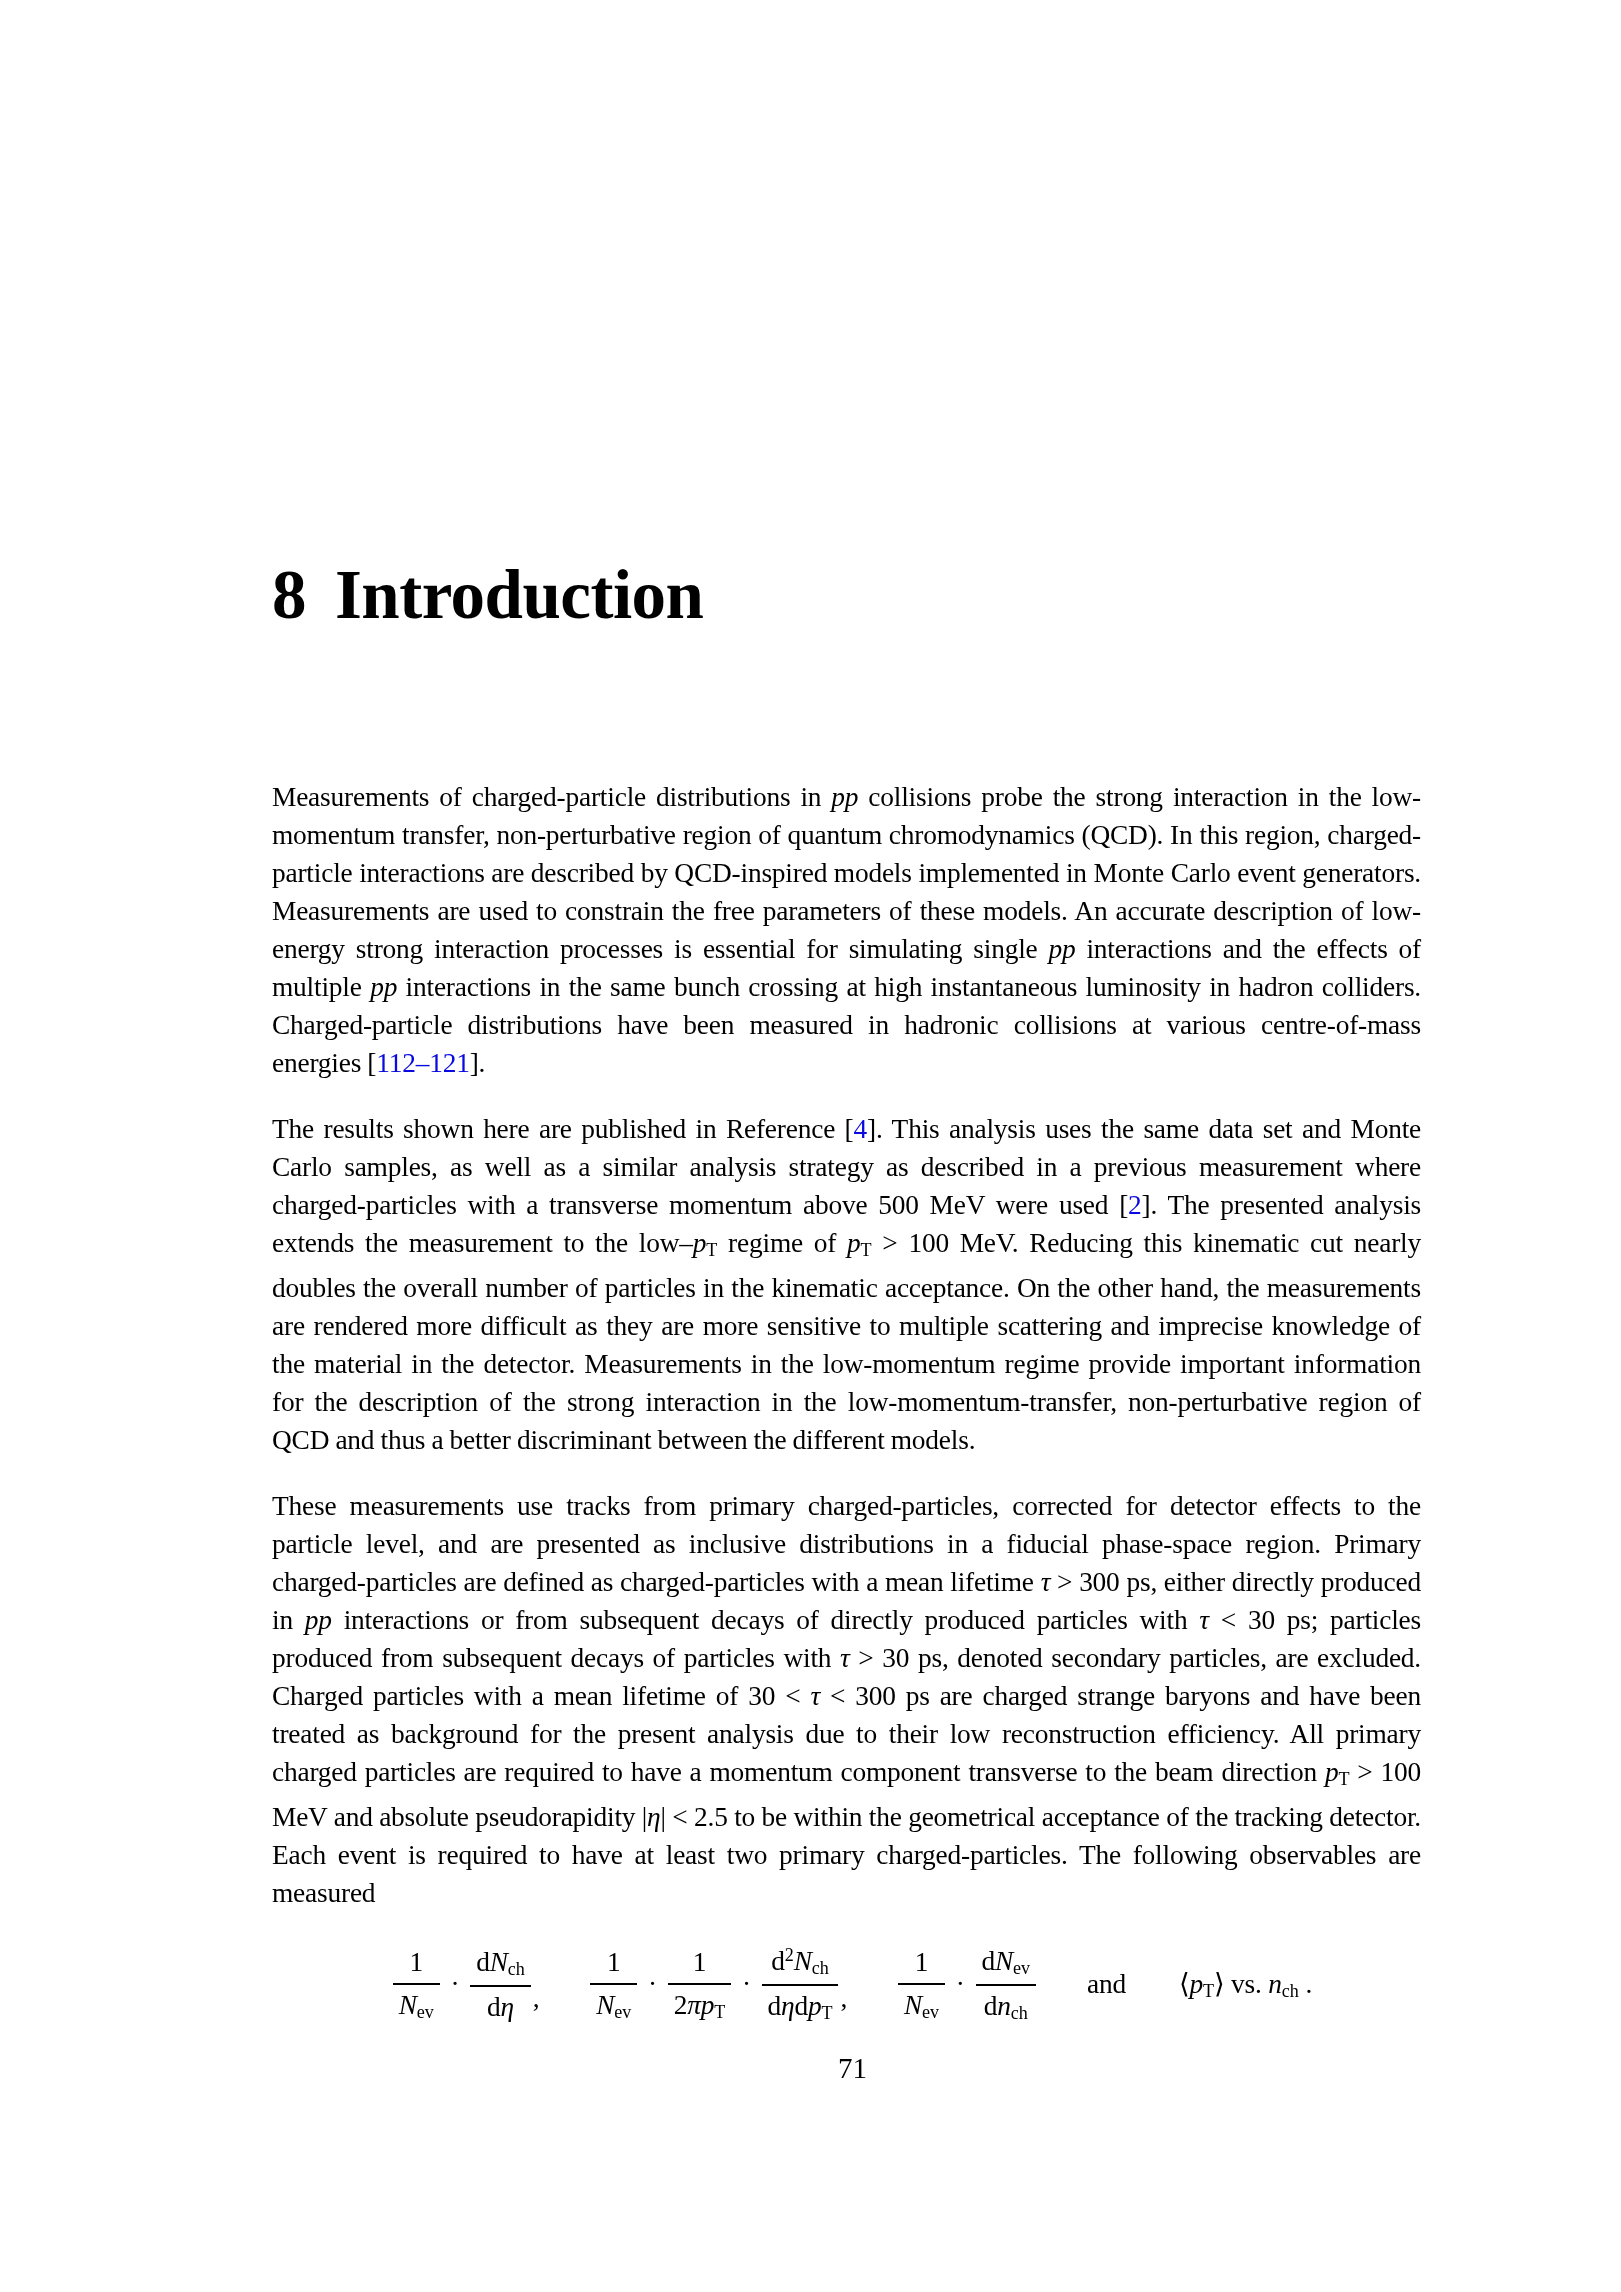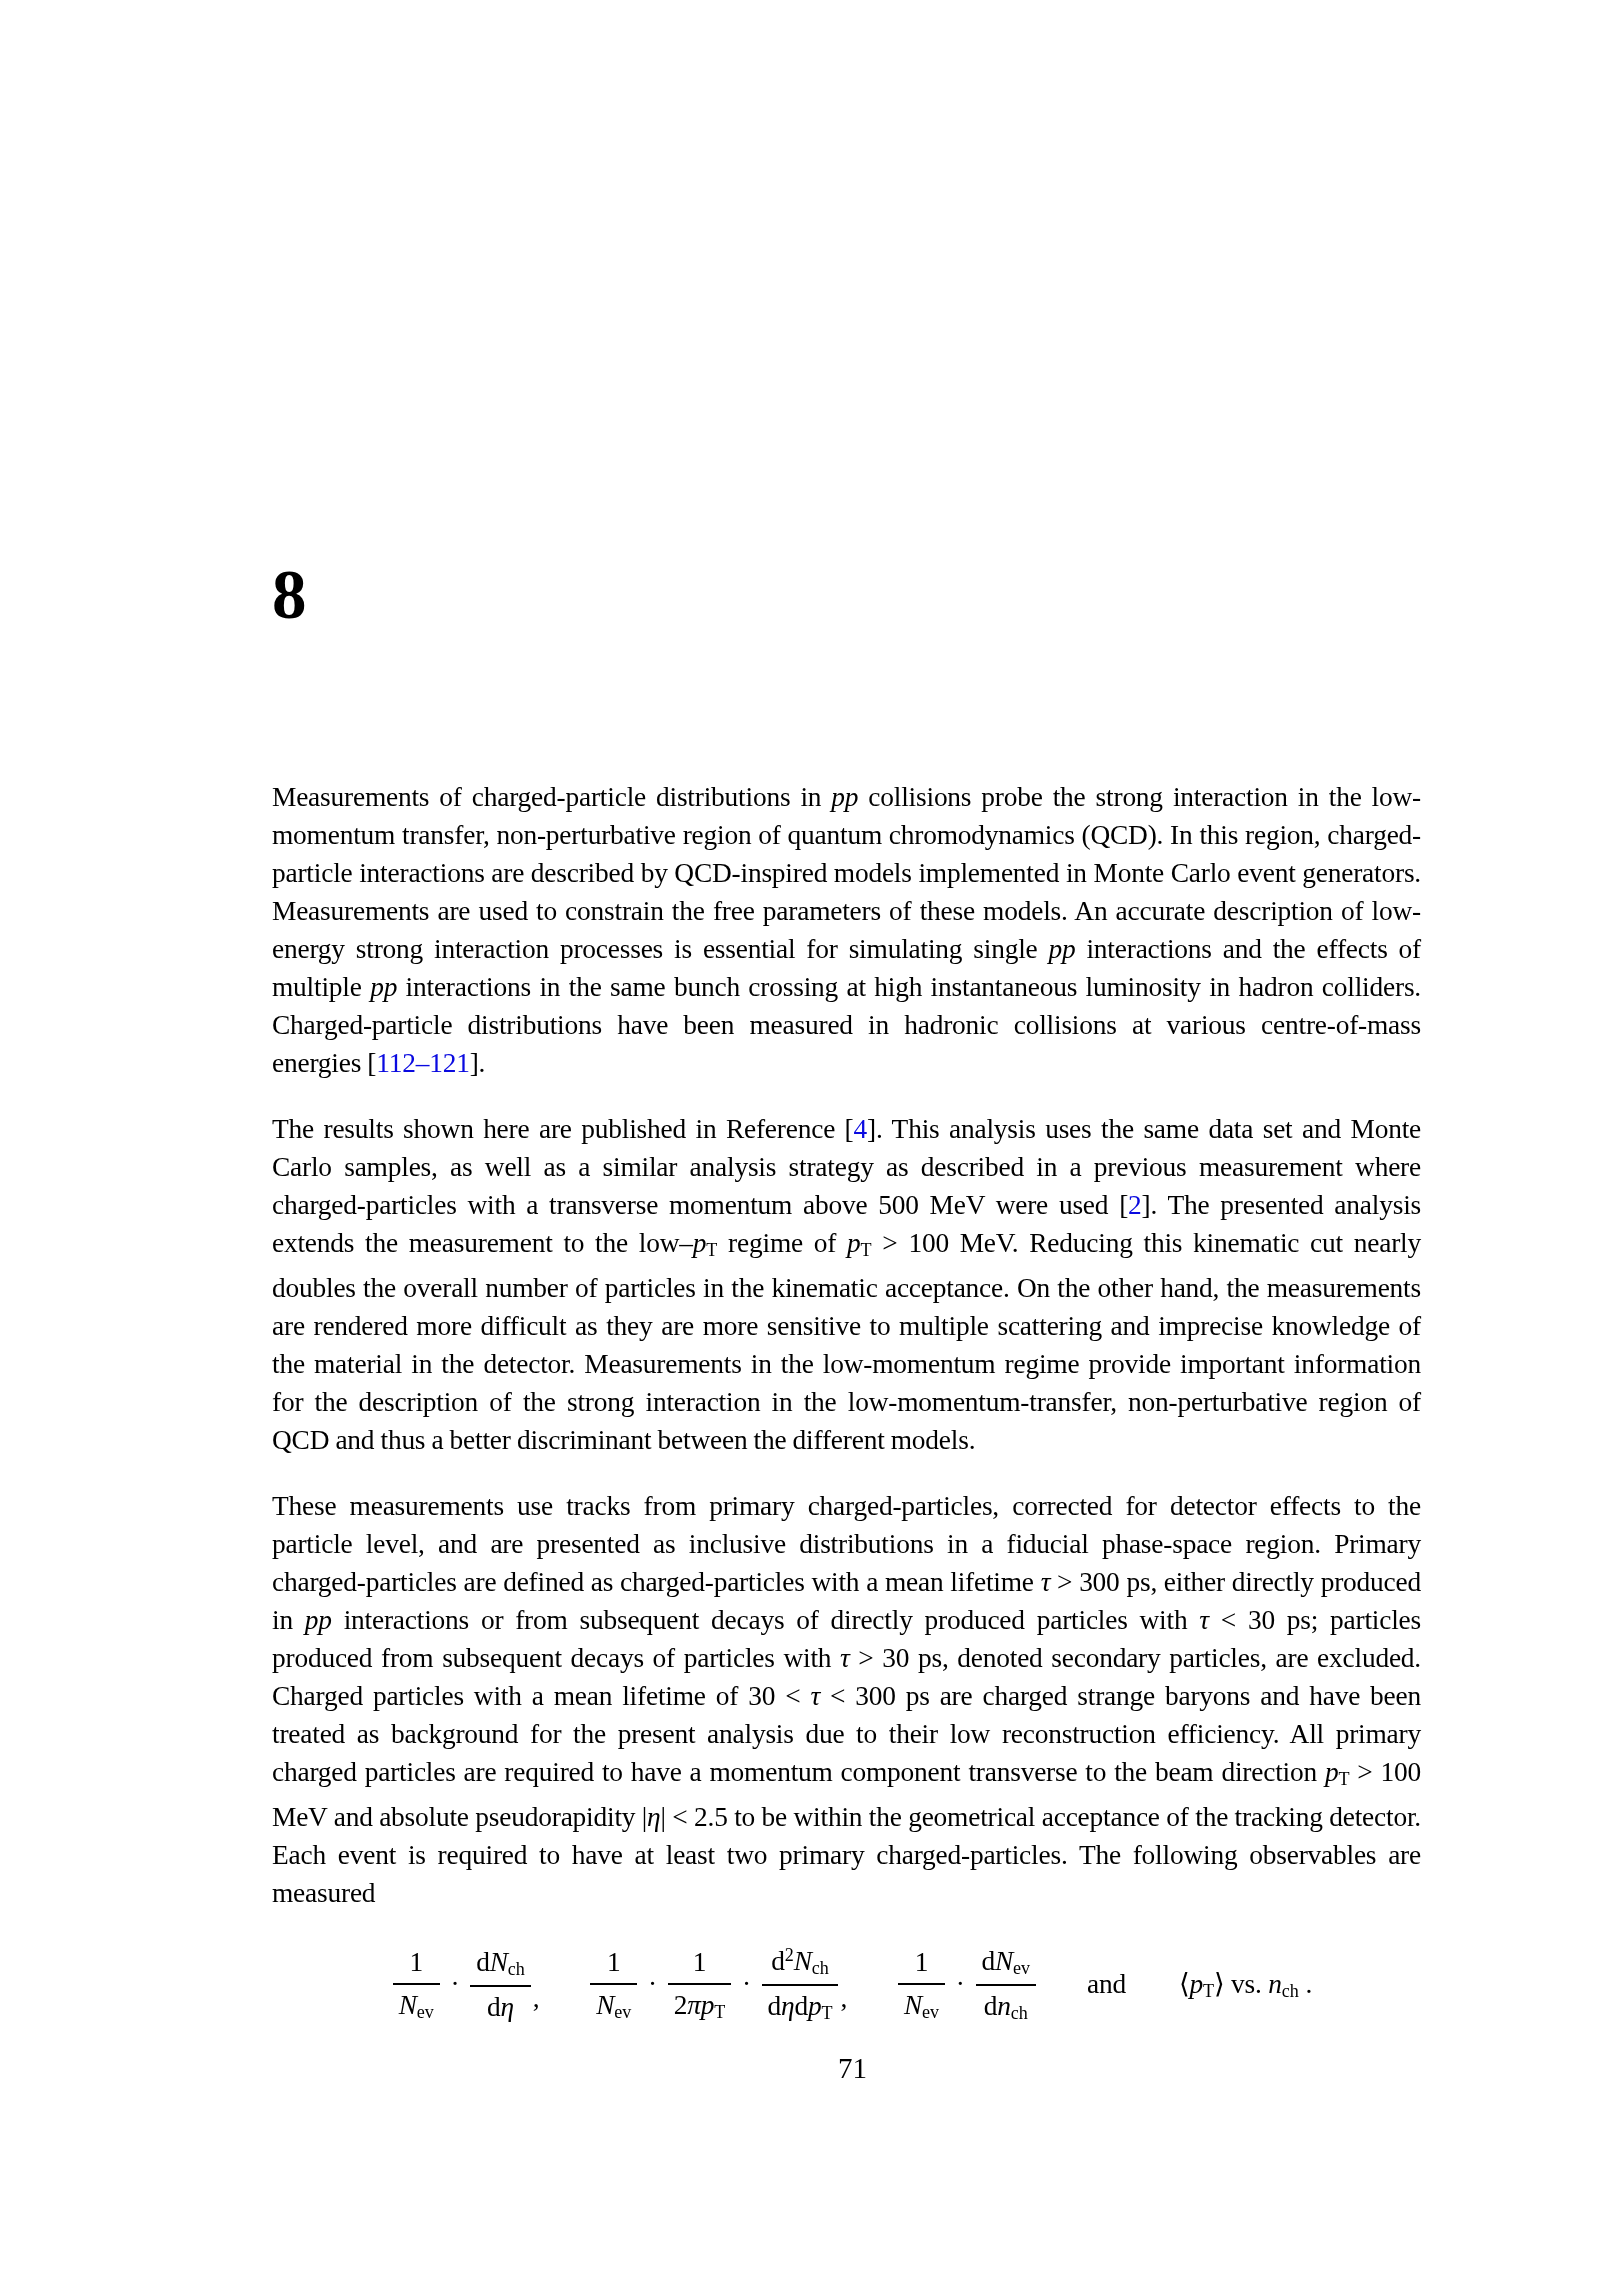--- a/index.html
+++ b/index.html
@@ -66,20 +66,21 @@
   }
 </style>
 </head>
 <body>
 
 <div class="page">
   <div class="content">
 
     <h1 class="heading">
       <span>8</span>
+      <span>Introduction</span>
     </h1>
 
     <p class="body-par first"><span>Measurements of charged-particle distributions in </span><span class="run-i">pp</span><span> collisions probe the strong interaction in the low-momentum transfer, non-perturbative region of quantum chromodynamics (QCD). In this region, charged-particle interactions are described by QCD-inspired models implemented in Monte Carlo event generators. Measurements are used to constrain the free parameters of these models. An accurate description of low-energy strong interaction processes is essential for simulating single </span><span class="run-i">pp</span><span> interactions and the effects of multiple </span><span class="run-i">pp</span><span> interactions in the same bunch crossing at high instantaneous luminosity in hadron colliders. Charged-particle distributions have been measured in hadronic collisions at various centre-of-mass energies [</span><span class="run-link">112–121</span><span>].</span></p>
 
     <p class="body-par"><span>The results shown here are published in Reference [</span><span class="run-link">4</span><span>]. This analysis uses the same data set and Monte Carlo samples, as well as a similar analysis strategy as described in a previous measurement where charged-particles with a transverse momentum above 500 MeV were used [</span><span class="run-link">2</span><span>]. The presented analysis extends the measurement to the low–</span><span class="run-i">p</span><span class="run-sub">T</span><span> regime of </span><span class="run-i">p</span><span class="run-sub">T</span><span> &gt; 100 MeV. Reducing this kinematic cut nearly doubles the overall number of particles in the kinematic acceptance. On the other hand, the measurements are rendered more difficult as they are more sensitive to multiple scattering and imprecise knowledge of the material in the detector. Measurements in the low-momentum regime provide important information for the description of the strong interaction in the low-momentum-transfer, non-perturbative region of QCD and thus a better discriminant between the different models.</span></p>
 
     <p class="body-par"><span>These measurements use tracks from primary charged-particles, corrected for detector effects to the particle level, and are presented as inclusive distributions in a fiducial phase-space region. Primary charged-particles are defined as charged-particles with a mean lifetime </span><span class="run-i">τ</span><span> &gt; 300 ps, either directly produced in </span><span class="run-i">pp</span><span> interactions or from subsequent decays of directly produced particles with </span><span class="run-i">τ</span><span> &lt; 30 ps; particles produced from subsequent decays of particles with </span><span class="run-i">τ</span><span> &gt; 30 ps, denoted secondary particles, are excluded. Charged particles with a mean lifetime of 30 &lt; </span><span class="run-i">τ</span><span> &lt; 300 ps are charged strange baryons and have been treated as background for the present analysis due to their low reconstruction efficiency. All primary charged particles are required to have a momentum component transverse to the beam direction </span><span class="run-i">p</span><span class="run-sub">T</span><span> &gt; 100 MeV and absolute pseudorapidity |</span><span class="run-i">η</span><span>| &lt; 2.5 to be within the geometrical acceptance of the tracking detector. Each event is required to have at least two primary charged-particles. The following observables are measured</span></p>
 
     <div class="equation">
 

